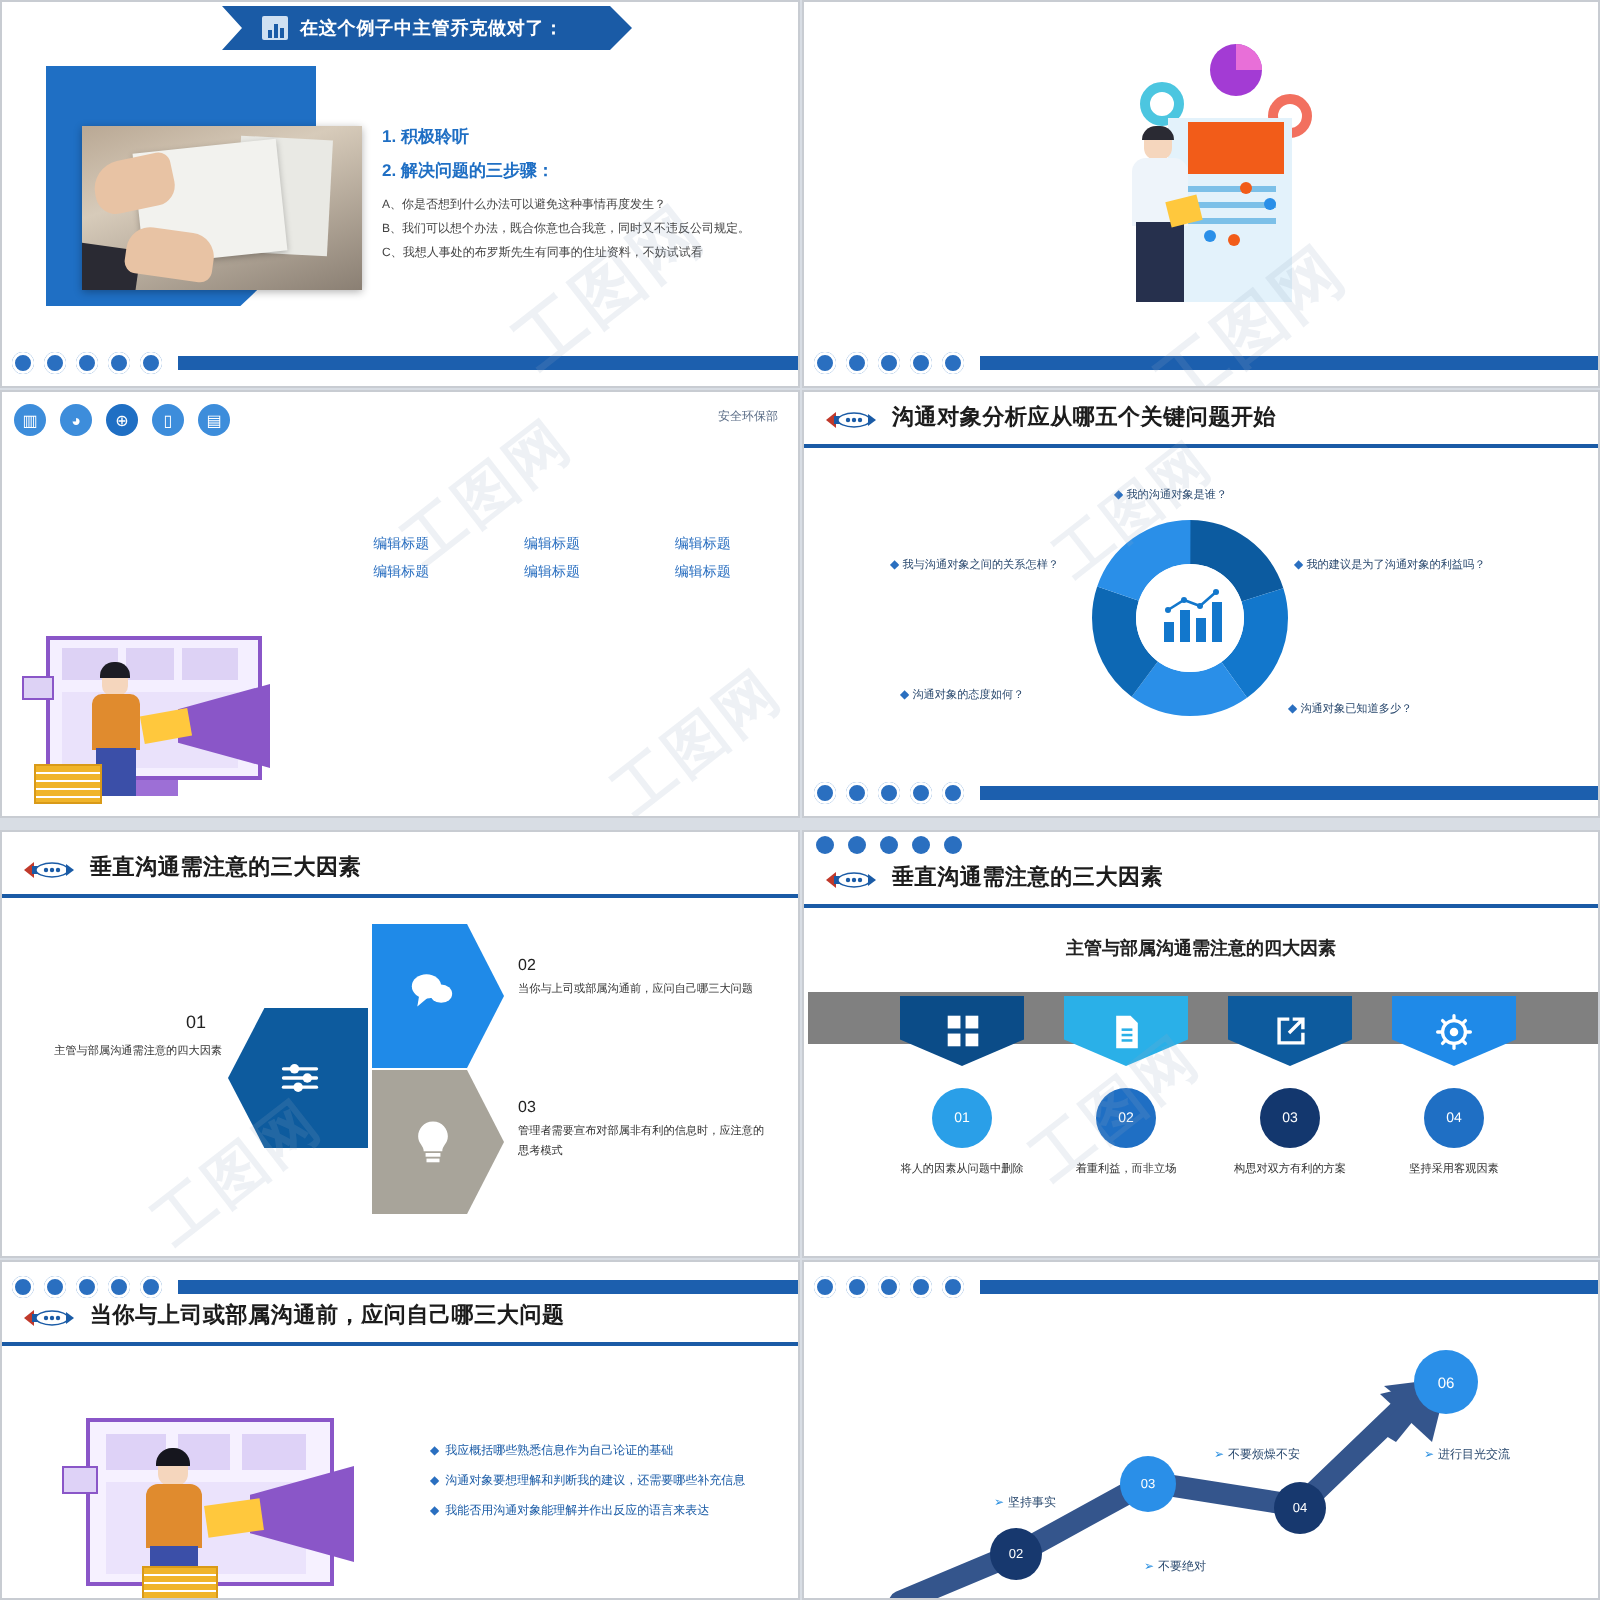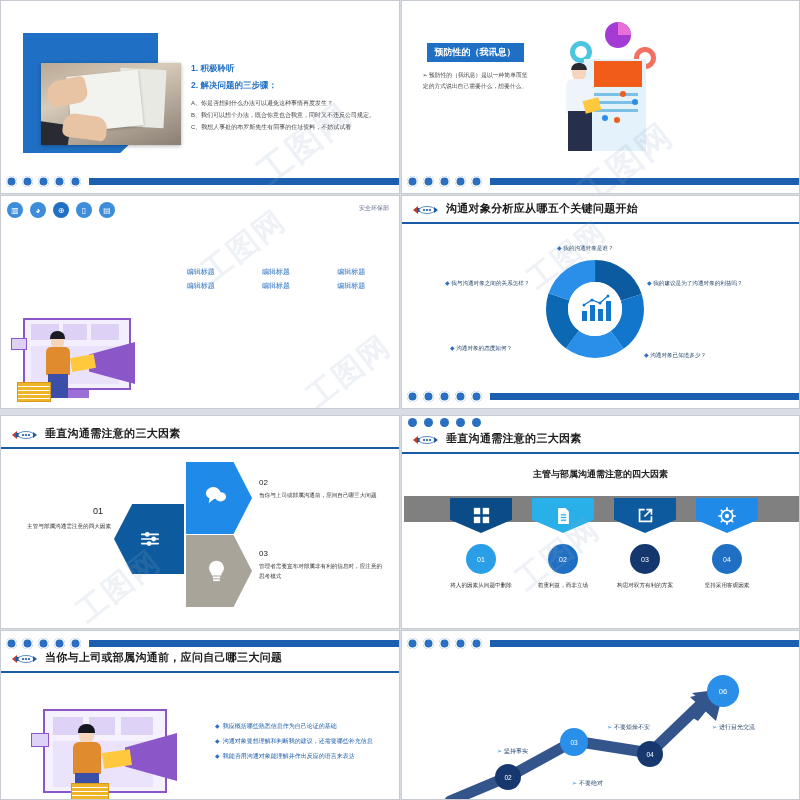--- a/index.html
+++ b/index.html
@@ -136,20 +136,28 @@
     display:inline-block; background:#1f6fc4; color:#fff; font-weight:bold;
     font-size:9px; padding:3px 8px;
   }
 </style>
 </head>
 <body>
 
 <div class="page">
 
 <div class="slide" style="left:0;top:0;width:400px;height:194px;">
+  <div class="ribbon" style="left:110px;top:2px;width:205px;">
+    <span class="ric">
+      <i style="height:4px"></i>
+          <i style="height:7px"></i>
+          <i style="height:5px"></i>
+    </span>
+    <span>在这个例子中主管乔克做对了：</span>
+  </div>
 
   <div class="photoblock" style="left:22px;top:32px;width:180px;height:125px;">
     <div class="bluepent"></div>
     <div class="img">
       <div class="paper2"></div>
       <div class="paper"></div>
       <div class="hand1"></div>
       <div class="sleeve"></div>
       <div class="hand2"></div>
     </div>
@@ -181,27 +189,20 @@
     <span class="dot"></span>
     <span class="dot"></span>
     <span class="dot"></span>
     <span class="dot"></span>
     <span class="dot"></span>
     <span class="bar"></span>
   </div>
 </div>
 
 <div class="slide" style="left:401px;top:0;width:399px;height:194px;">
-  <div style="position:absolute;left:18px;top:40px;width:110px;text-align:center;">
-    <span class="boxttl">预防性的（我讯息）</span>
-    <div style="margin-top:8px;font-size:5.8px;color:#444;line-height:1.85;text-align:center;">
-      <span>➢</span>
-      <span>预防性的（我讯息）是以一种简单而坚定的方式说出自己需要什么，想要什么。</span>
-    </div>
-  </div>
 
   <div style="position:absolute;left:148px;top:18px;width:110px;height:145px;">
     <div style="position:absolute;left:55px;top:3px;width:26px;height:26px;border-radius:50%;background:#a33bd4;"></div>
     <div style="position:absolute;left:68px;top:3px;width:13px;height:13px;background:#e86fd8;border-radius:0 13px 0 0;"></div>
     <div style="position:absolute;left:20px;top:22px;width:22px;height:22px;border-radius:50%;border:5px solid #4cc6e0;"></div>
     <div style="position:absolute;left:84px;top:28px;width:22px;height:22px;border-radius:50%;border:5px solid #f2705f;"></div>
     <div style="position:absolute;left:34px;top:40px;width:62px;height:92px;background:#e3f2fb;"></div>
     <div style="position:absolute;left:44px;top:42px;width:48px;height:26px;background:#f25c19;border:2px solid #f25c19;"></div>
     <div style="position:absolute;left:44px;top:74px;width:44px;height:3px;background:#7cc0e8;"></div>
     <div style="position:absolute;left:44px;top:82px;width:44px;height:3px;background:#7cc0e8;"></div>

